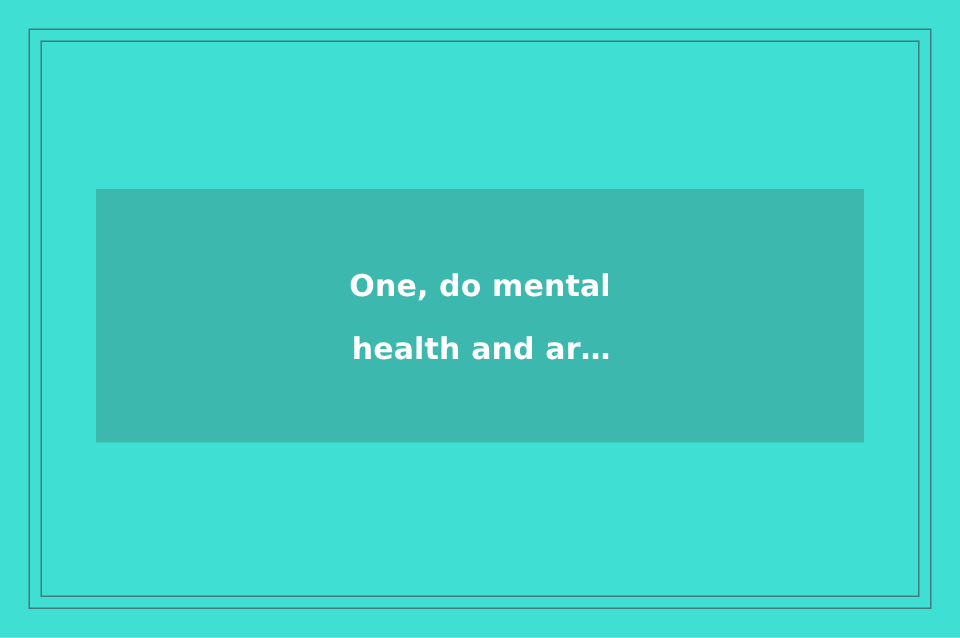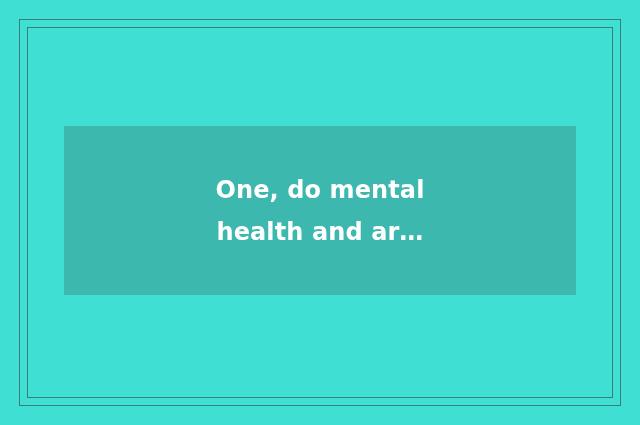--- a/index.html
+++ b/index.html
@@ -57,24 +57,24 @@
     background: #3db8ae;
     display: flex;
     align-items: center;
     justify-content: center;
     box-sizing: border-box;
     padding: 0 24px;
   }
 
   .card-text {
     color: #ffffff;
-    font-size: 24px;
+    font-size: 20px;
     font-weight: bold;
     line-height: 42px;
-    text-align: center;
+    text-align: right;
     letter-spacing: 0.1px;
     white-space: pre-line;
     margin: 0;
   }
 </style>
 </head>
 <body>
 
 <div id="stage">
 

